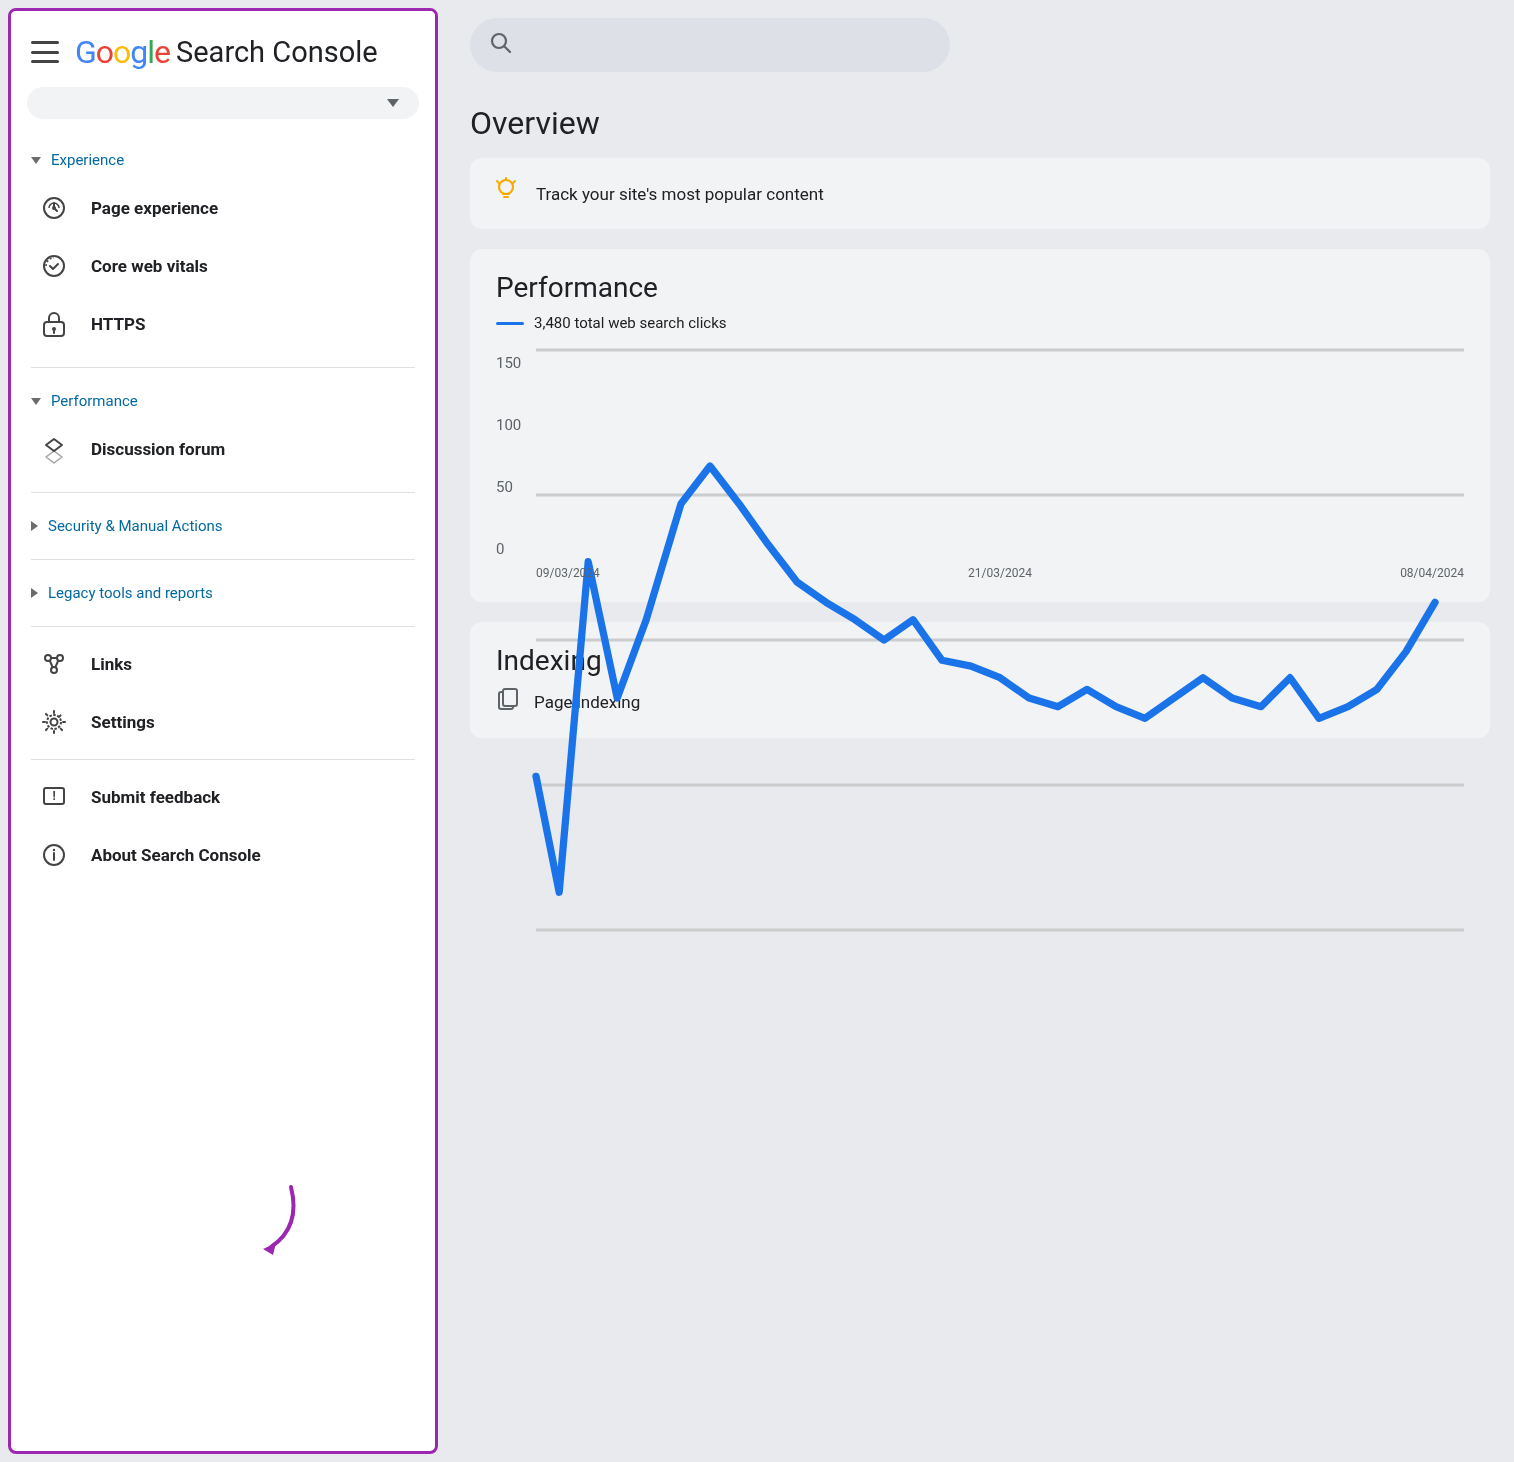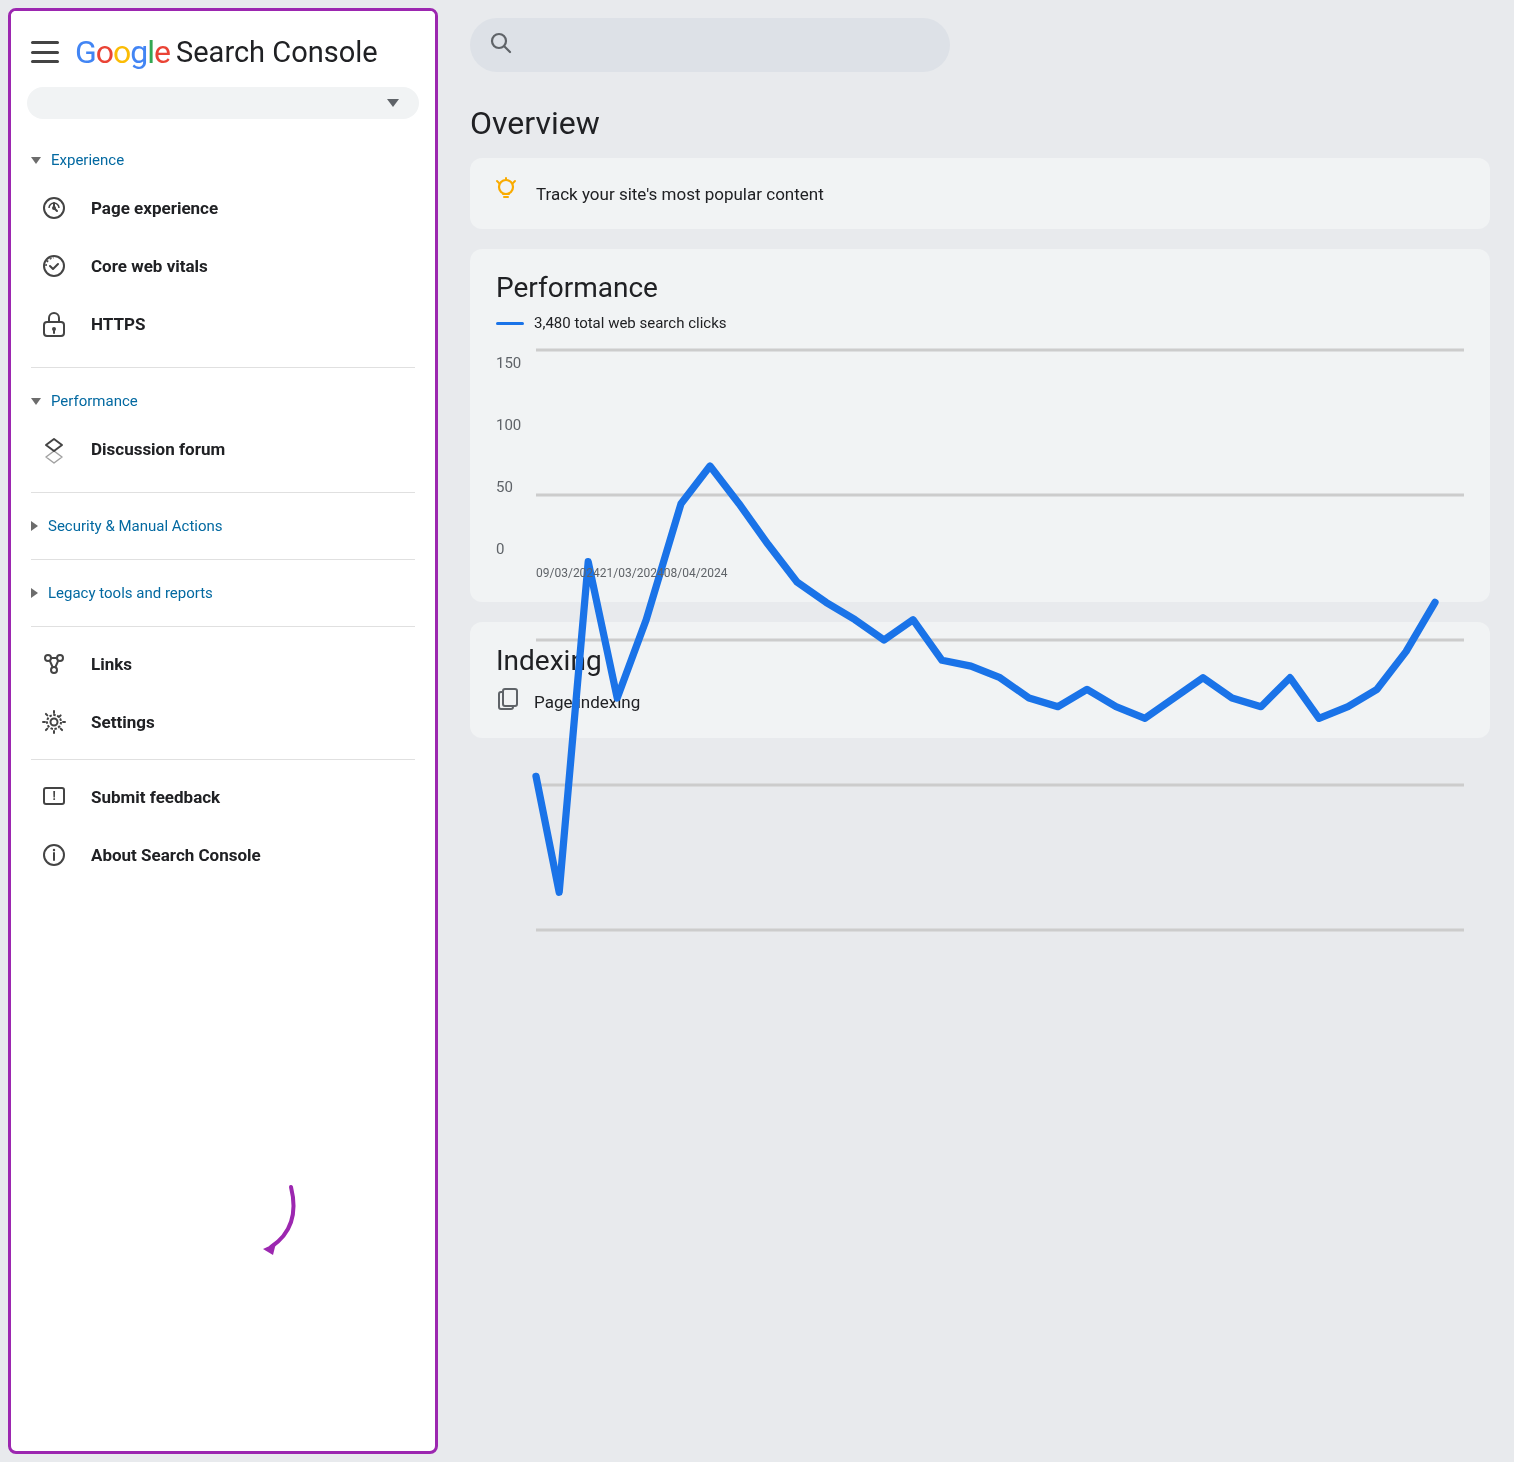--- a/index.html
+++ b/index.html
@@ -266,21 +266,21 @@
       right: 0;
       top: 0;
       bottom: 22px;
     }
     .chart-labels-x {
       position: absolute;
       bottom: 0;
       left: 40px;
       right: 0;
       display: flex;
-      justify-content: flex-start;
+      justify-content: space-between;
       font-size: 12px;
       color: #5f6368;
     }
 
     .indexing-title {
       font-size: 28px;
       font-weight: 400;
       color: #202124;
       margin-bottom: 10px;
     }

